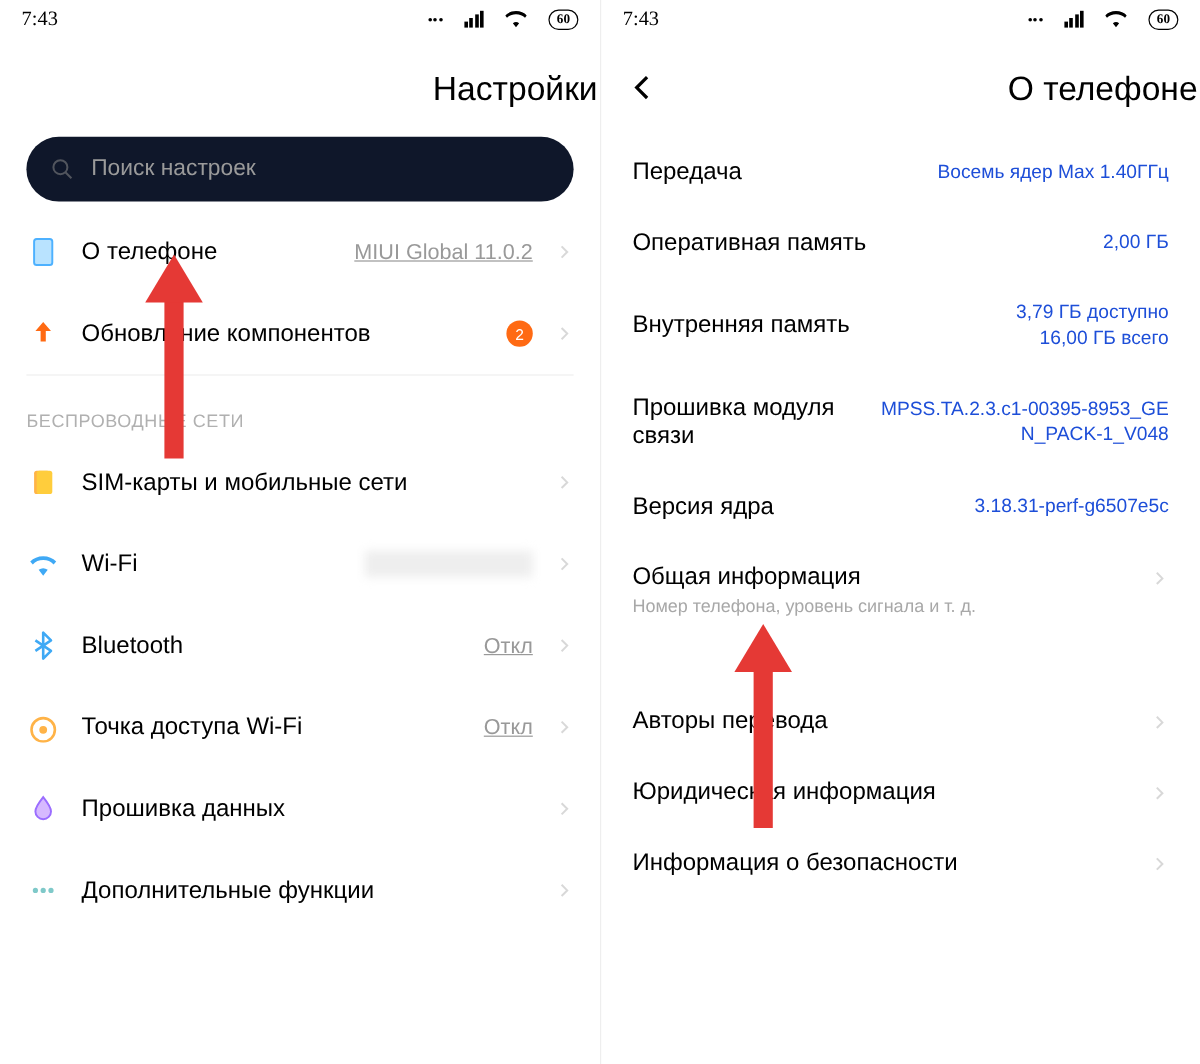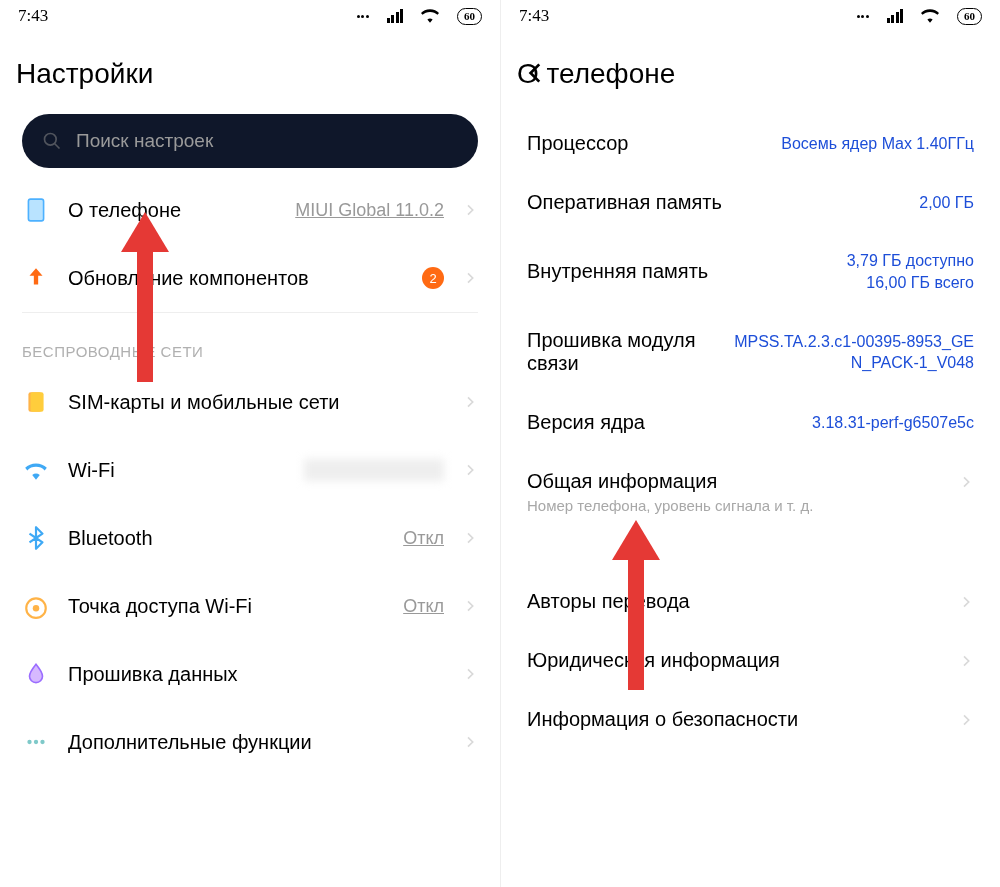--- a/index.html
+++ b/index.html
@@ -34,22 +34,22 @@
   .sig span { width: 3px; background: #000; }
   .dots span { width: 3px; height: 3px; border-radius: 50%; }
   .sig.bars span:nth-child(1){height:5px;} .sig.bars span:nth-child(2){height:8px;}
   .sig.bars span:nth-child(3){height:11px;} .sig.bars span:nth-child(4){height:14px;}
   .batt {
     border: 1.5px solid #000; border-radius: 10px; font-size: 11px;
     padding: 0 6px; line-height: 15px; font-weight: 600;
   }
   .wifi-icon { width:18px; height:18px; }
   .header {
-    text-align: left;
-    padding: 26px 16px 24px;
+    text-align: right;
+    padding: 26px 2px 24px;
     position: relative;
   }
   .header h1 { font-size: 28px; font-weight: 500; }
   .back-btn {
     position: absolute; left: 22px; top: 28px;
     width: 26px; height: 26px; cursor: pointer;
   }
   .search {
     margin: 0 22px 8px;
     background: #0f172a;
@@ -294,21 +294,21 @@
   <div class="header">
     <div class="back-btn">
       <svg viewBox="0 0 24 24">
           <polyline points="15 4 7 12 15 20" fill="none" stroke="#000" stroke-width="2.5"></polyline>
         </svg>
     </div>
     <h1>О телефоне</h1>
   </div>
 
   <div class="kv">
-    <span class="k">Процессор</span>
+    <span class="k">Передача</span>
     <span class="v">Восемь ядер Max 1.40ГГц</span>
   </div>
 
   <div class="kv">
     <span class="k">Оперативная память</span>
     <span class="v">2,00 ГБ</span>
   </div>
 
   <div class="kv">
     <span class="k">Внутренняя память</span>

